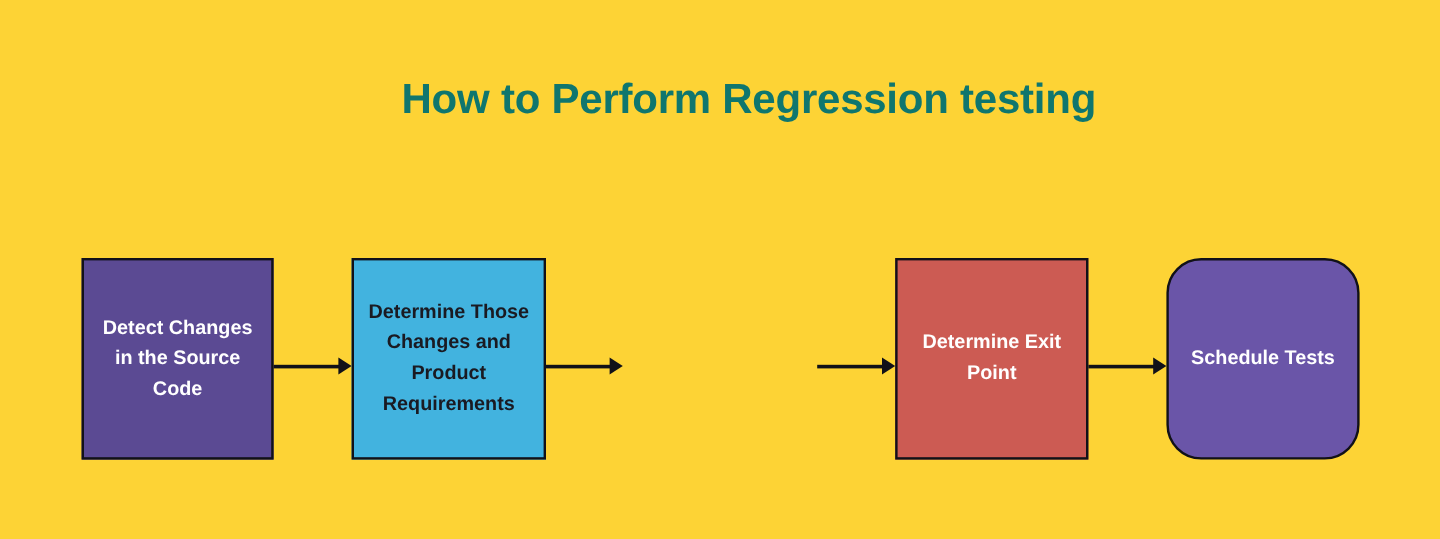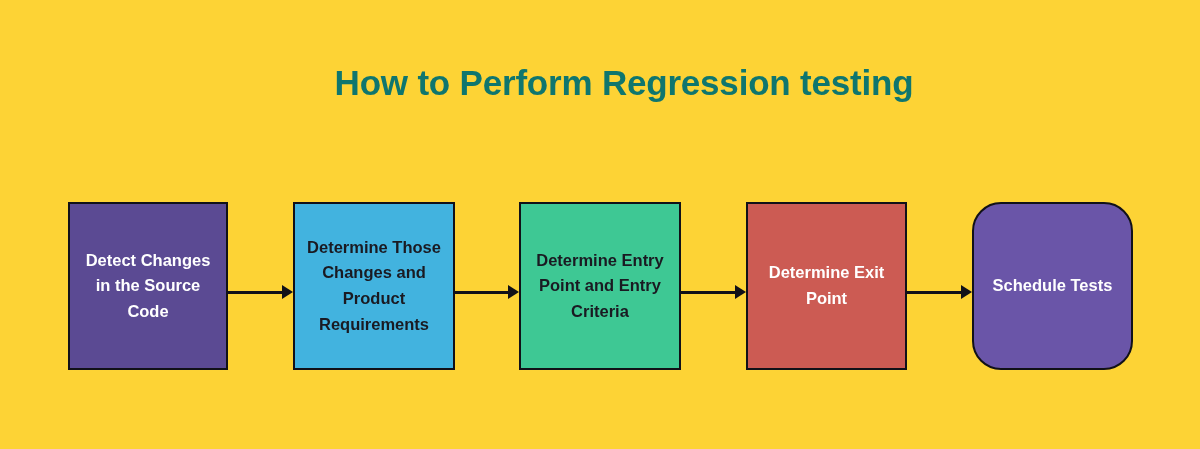--- a/index.html
+++ b/index.html
@@ -31,21 +31,21 @@
     font-weight: bold;
     color: #0D0D14;
     letter-spacing: -0.2px;
     line-height: 46px;
     white-space: nowrap;
   }
 
   .flow {
     position: absolute;
     left: 0;
-    top: 202px;
+    top: 215px;
     width: 1022px;
     height: 170px;
   }
 
   .node {
     position: absolute;
     top: 0;
     height: 168px;
     border: 2px solid #111118;
     box-sizing: border-box;
@@ -123,23 +123,20 @@
 
     <div class="node node-1" style="background: rgb(66, 179, 223); border-color: rgb(17, 17, 24);">
       <span class="node-label" style="color: rgb(26, 26, 34);">Determine Those Changes and Product Requirements</span>
     </div>
 
     <div class="connector conn-1">
       <div class="shaft" style="background: rgb(17, 17, 24);"></div>
       <div class="head" style="border-left-color: rgb(17, 17, 24);"></div>
     </div>
 
-    <div class="node node-2" style="background: rgb(62, 200, 148); border-color: rgb(17, 17, 24);">
-      <span class="node-label" style="color: rgb(26, 26, 34);">Determine Entry Point and Entry Criteria</span>
-    </div>
 
     <div class="connector conn-2">
       <div class="shaft" style="background: rgb(17, 17, 24);"></div>
       <div class="head" style="border-left-color: rgb(17, 17, 24);"></div>
     </div>
 
     <div class="node node-3" style="background: rgb(204, 91, 83); border-color: rgb(17, 17, 24);">
       <span class="node-label" style="color: rgb(255, 255, 255);">Determine Exit Point</span>
     </div>
 

